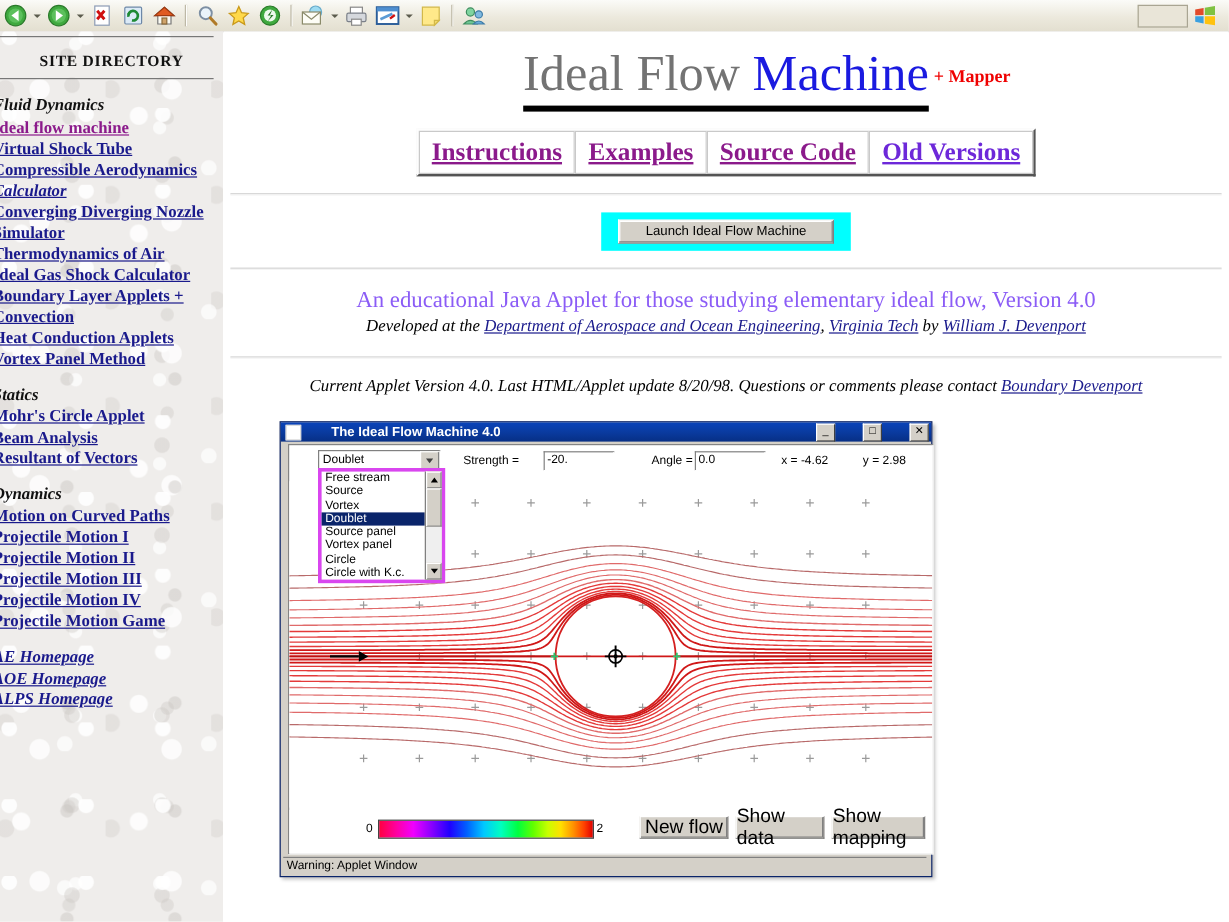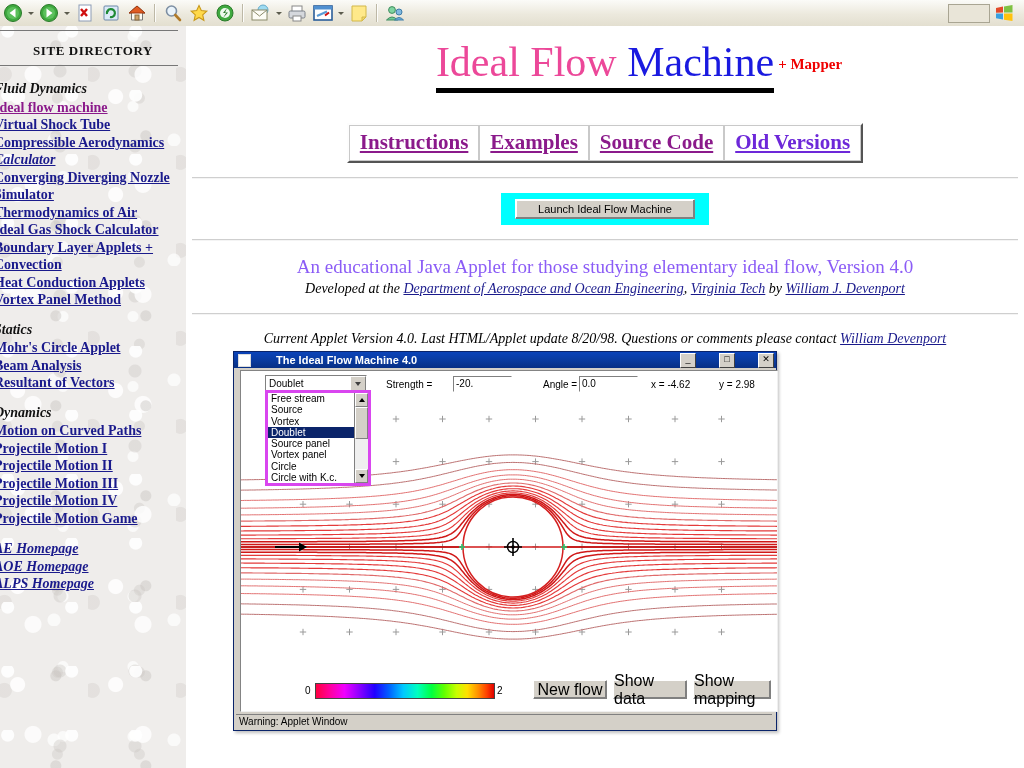--- a/index.html
+++ b/index.html
@@ -74,30 +74,30 @@
   #main{
     position:absolute;left:186px;top:26px;width:838px;height:742px;
     background:#ffffff;overflow:hidden;
   }
   #title-wrap{text-align:center;padding-top:12px;}
   #site-title{
     display:inline-block;position:relative;
     font-family:"Liberation Serif",serif;font-size:42px;line-height:48px;
     white-space:nowrap;
   }
-  #site-title .red{color:#ec4899;}
+  #site-title .red{color:#737373;}
   #site-title .blue{color:#1a1ae0;}
   #site-title .sup{
     position:absolute;right:-68px;top:2px;
     font-size:15px;font-weight:bold;color:#ef0000;
   }
   #title-rule{height:5px;background:#000;margin:2px 0 0 0;}
 
   
-  #nav{margin-top:30px;display:flex;justify-content:center;}
+  #nav{margin-top:14px;display:flex;justify-content:center;}
   #nav-table{
     display:flex;border:2px outset #d8d8d8;background:#f4f4f4;
     border-top-color:#fdfdfd;border-left-color:#fdfdfd;
     border-right-color:#a8a8a8;border-bottom-color:#a8a8a8;
   }
   .nav-cell{
     border:1px solid #c9c9c9;padding:4px 10px 5px 10px;background:#fff;
   }
   .nav-cell a{
     font-family:"Liberation Serif",serif;font-weight:bold;font-size:21px;
@@ -401,21 +401,21 @@
   <div id="desc">
     <div id="desc-line1">An educational Java Applet for those studying elementary ideal flow, Version 4.0</div>
     <div id="desc-line2">
       <span>Developed at the </span><a>Department of Aerospace and Ocean Engineering</a><span>, </span><a>Virginia Tech</a><span> by </span><a>William J. Devenport</a>
     </div>
   </div>
 
   <hr class="hr-thin">
 
   <div id="desc-line3">
-    <span>Current Applet Version 4.0. Last HTML/Applet update 8/20/98. Questions or comments please contact </span><a>William Devenport</a>
+    <span>Current Applet Version 4.0. Last HTML/Applet update 8/20/98. Questions or comments please contact </span><a>Boundary Devenport</a>
   </div>
 
   <div id="applet">
     <div id="applet-titlebar">
       <div id="applet-icon"></div>
       <div id="applet-title">The Ideal Flow Machine 4.0</div>
       <div class="wbtn">
           <span>_</span>
         </div>
       <div class="wbtn">

